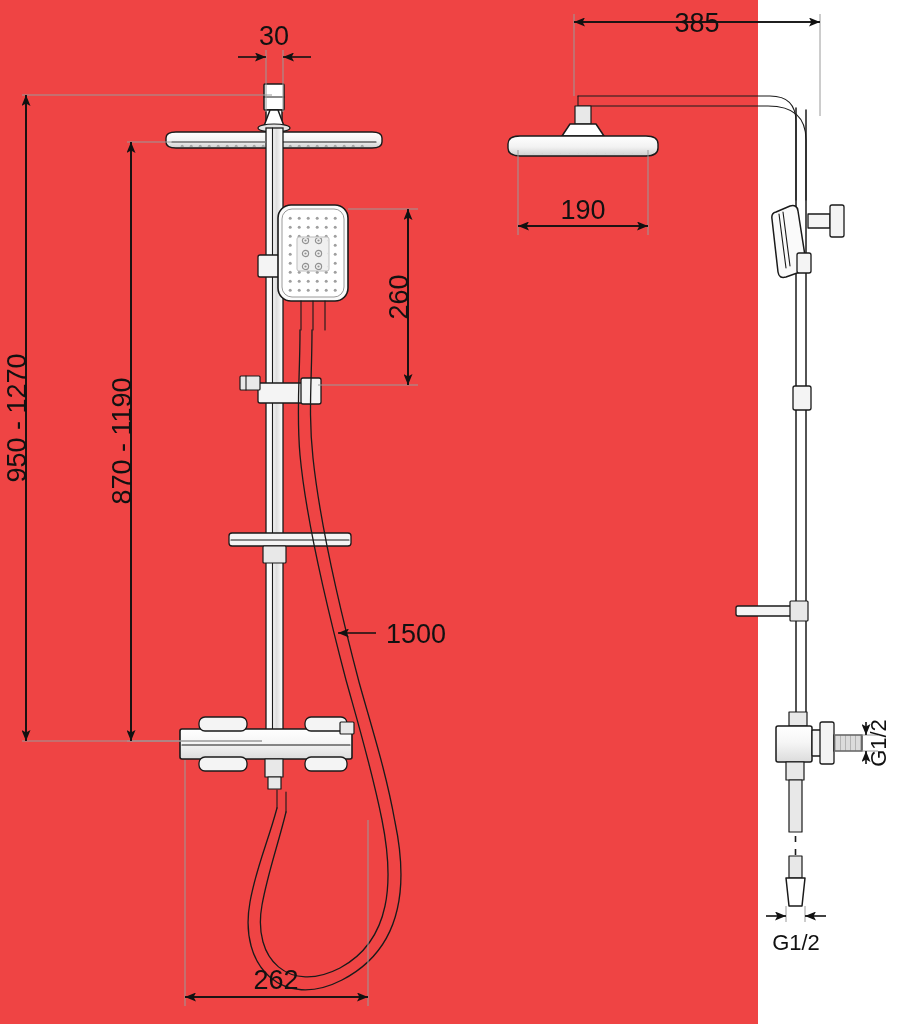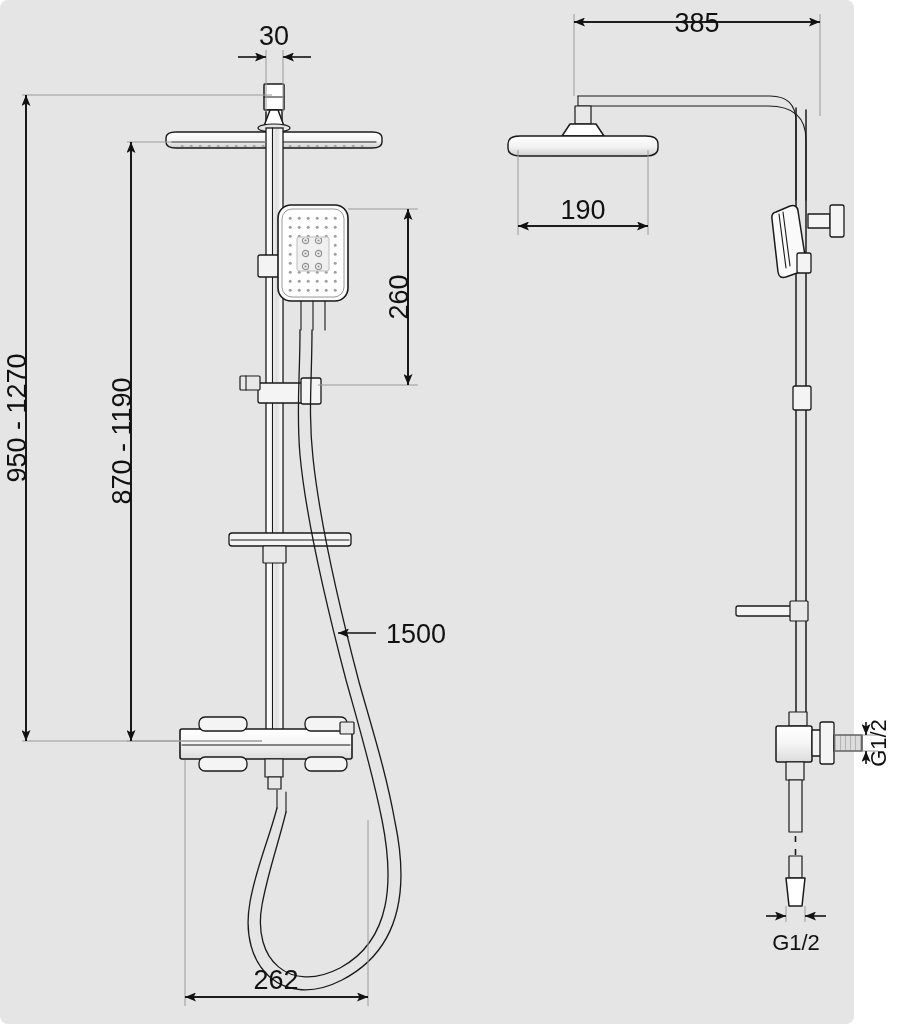--- a/index.html
+++ b/index.html
@@ -9,24 +9,23 @@
     background: #ffffff;
   }
   body {
     width: 907px;
     height: 1024px;
     font-family: "Liberation Sans", sans-serif;
     overflow: hidden;
   }
   #drawing-root {
     position: relative;
-    width: 854px;
+    width: 758px;
     height: 1024px;
-    background: #e5e5e5;
-    border-radius: 8px;
+    background: #ef4444;
   }
   svg.drawing {
     display: block;
     width: 907px;
     height: 1024px;
   }
   .dim-text {
     font-family: "Liberation Sans", sans-serif;
     font-size: 27px;
     fill: #111111;

